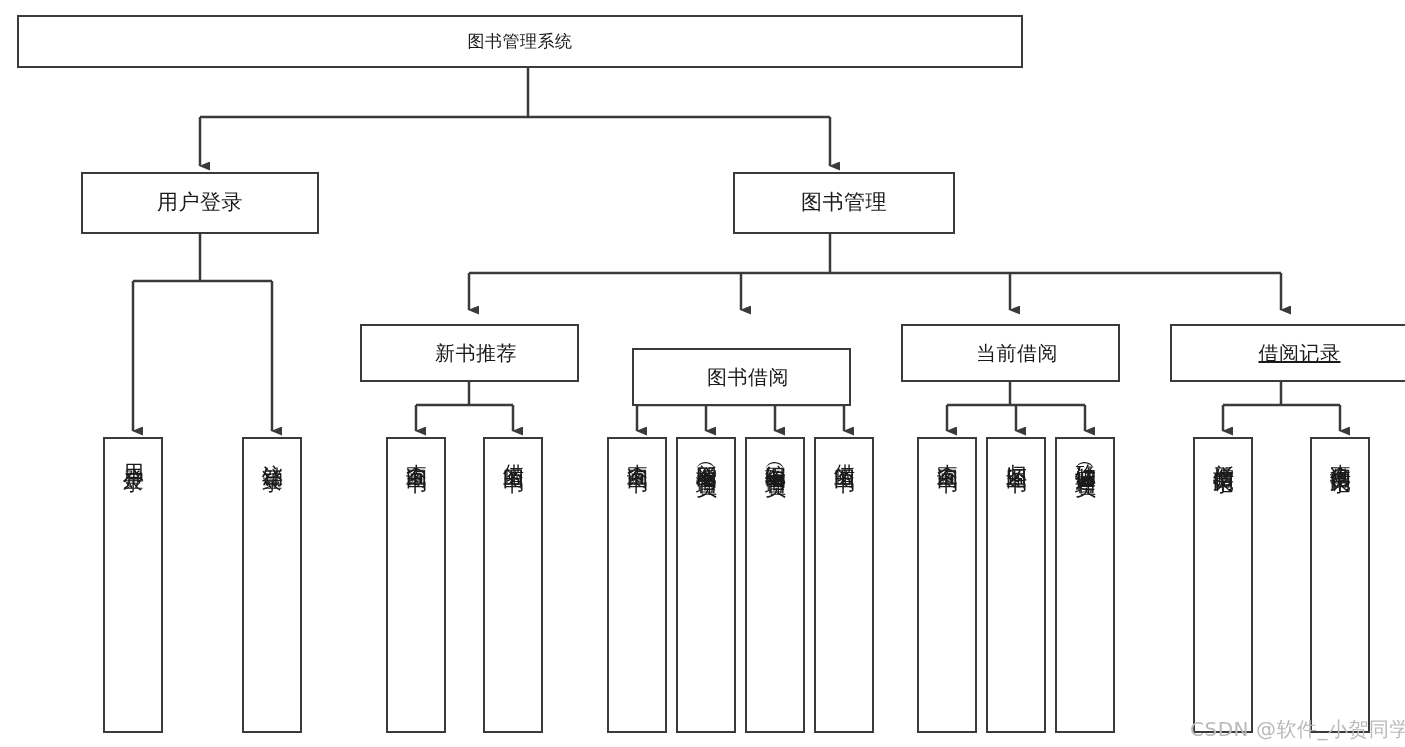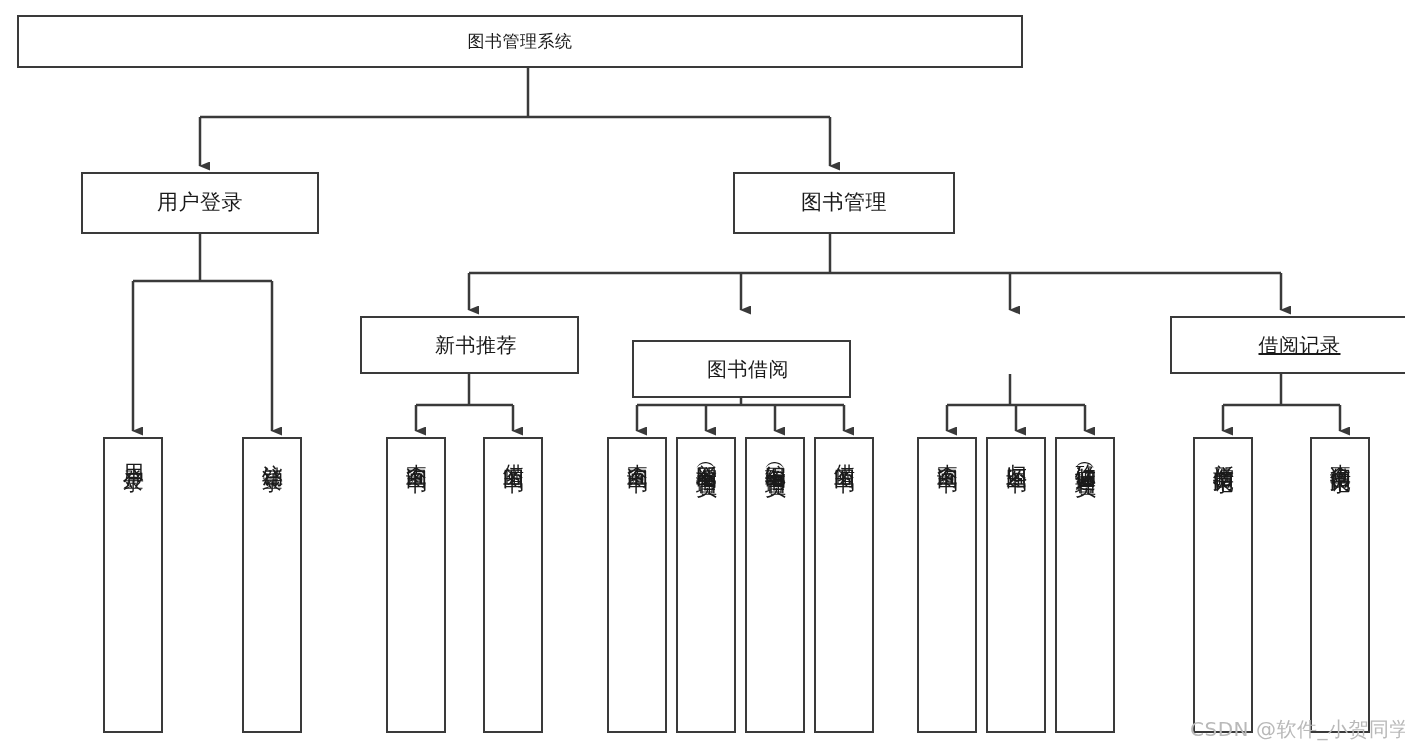--- a/index.html
+++ b/index.html
@@ -58,21 +58,21 @@
   .node.l2 {
     height: 62px;
   }
   .node.l2 .node-label {
     font-size: 21px;
   }
   .node.l2-login  { left: 81px;   top: 172px; width: 238px; }
   .node.l2-manage { left: 711px;  top: 172px; width: 222px; margin-left: 22px; }
   
   .node.l3 {
-    top: 316px;
+    top: 324px;
     height: 58px;
     padding-left: 13px;
   }
   .node.l3 .node-label {
     font-size: 20px;
   }
   .node.l3-a { left: 360px;  width: 219px; }
   .node.l3-b { left: 632px;  width: 219px; margin-top: 24px; }
   .node.l3-c { left: 901px;  width: 219px; }
   .node.l3-d { left: 1170px; width: 246px; text-decoration: underline; }
@@ -173,20 +173,23 @@
   <div class="node l2 l2-manage">
     <span class="node-label">图书管理</span>
   </div>
 
   <div class="node l3 l3-a">
     <span class="node-label">新书推荐</span>
   </div>
   <div class="node l3 l3-b">
     <span class="node-label">图书借阅</span>
   </div>
+  <div class="node l3 l3-c">
+    <span class="node-label">当前借阅</span>
+  </div>
   <div class="node l3 l3-d">
     <span class="node-label">借阅记录</span>
   </div>
 
   <div class="node leaf" style="left:103px;">
     <span class="node-label">用户登录</span>
   </div>
   <div class="node leaf" style="left:242px;">
     <span class="node-label">注销登录</span>
   </div>

